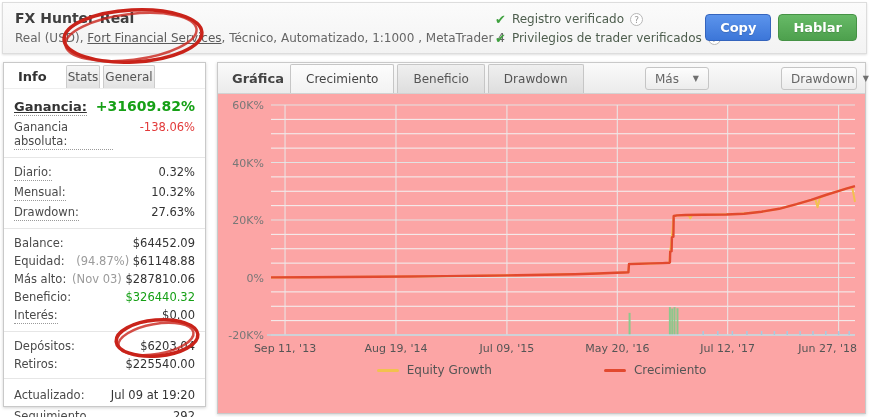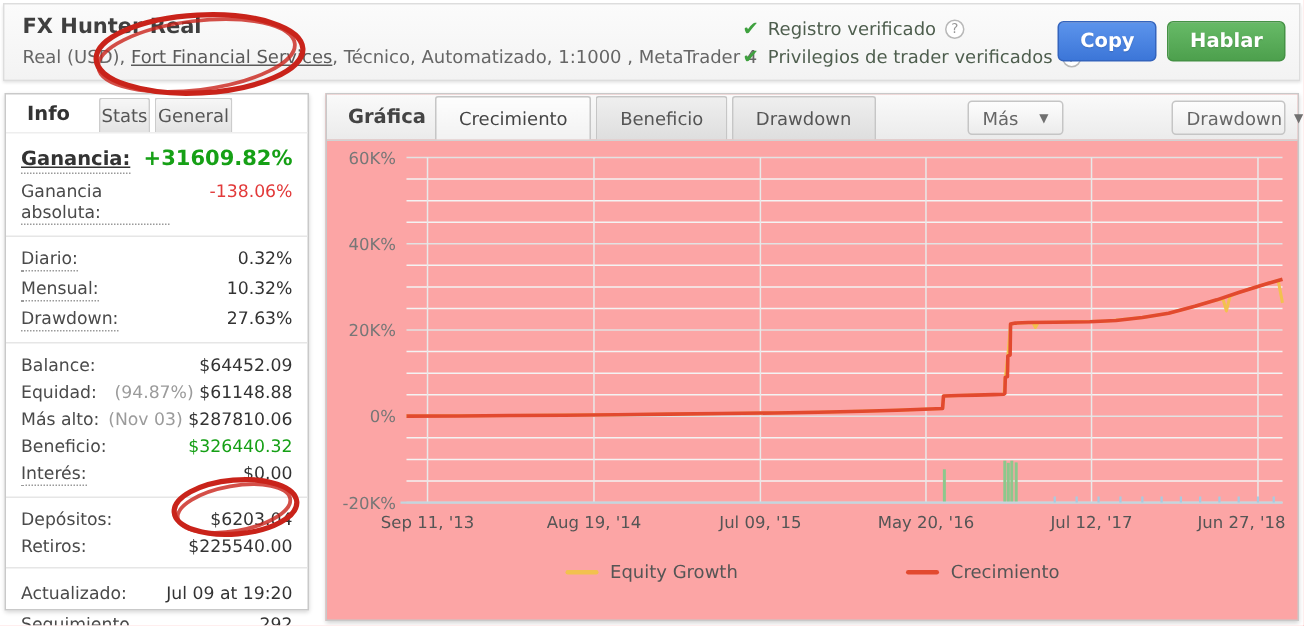--- a/index.html
+++ b/index.html
@@ -56,21 +56,21 @@
   .ctab { padding:7px 15px 7px; font-size:12px; color:#555; cursor:pointer;
     background:linear-gradient(#efefef,#dedede); border:1px solid #c6c6c6; border-bottom:none; border-radius:2px 2px 0 0; }
   .ctab.active { background:linear-gradient(#fdfdfd,#f2f2f2); color:#444; }
   .hdr-dd { position:absolute; top:4px; height:23px; display:flex; align-items:center; justify-content:space-between;
     font-size:12px; color:#666; background:linear-gradient(#fdfdfd,#ececec); border:1px solid #c5c5c5;
     border-radius:3px; cursor:pointer; padding:0 9px; }
   .dd-more { right:156px; width:64px; }
   .dd-export { right:8px; width:76px; }
   .caret { font-size:8px; color:#707070; margin-left:8px; }
   #chart-svg { display:block; margin-top:3px; }
-  .legend { display:flex; justify-content:center; gap:112px; margin-top:11px; font-size:12px; color:#555; }
+  .legend { display:flex; justify-content:center; gap:112px; margin-top:0; font-size:12px; color:#555; }
   .leg-item { display:flex; align-items:center; cursor:pointer; }
   .leg-marker { display:inline-block; width:22px; height:3px; border-radius:2px; margin-right:8px; }
 
   .annot-overlay { position:absolute; left:0; top:0; width:869px; height:417px; pointer-events:none; z-index:60; }
 </style>
 </head>
 <body>
 
 <div class="page">
 

